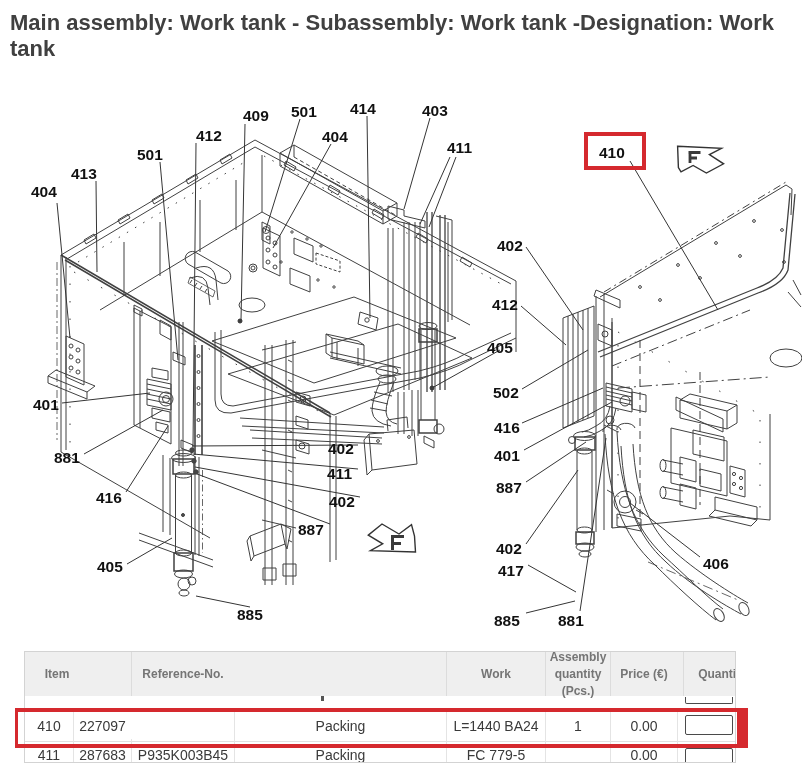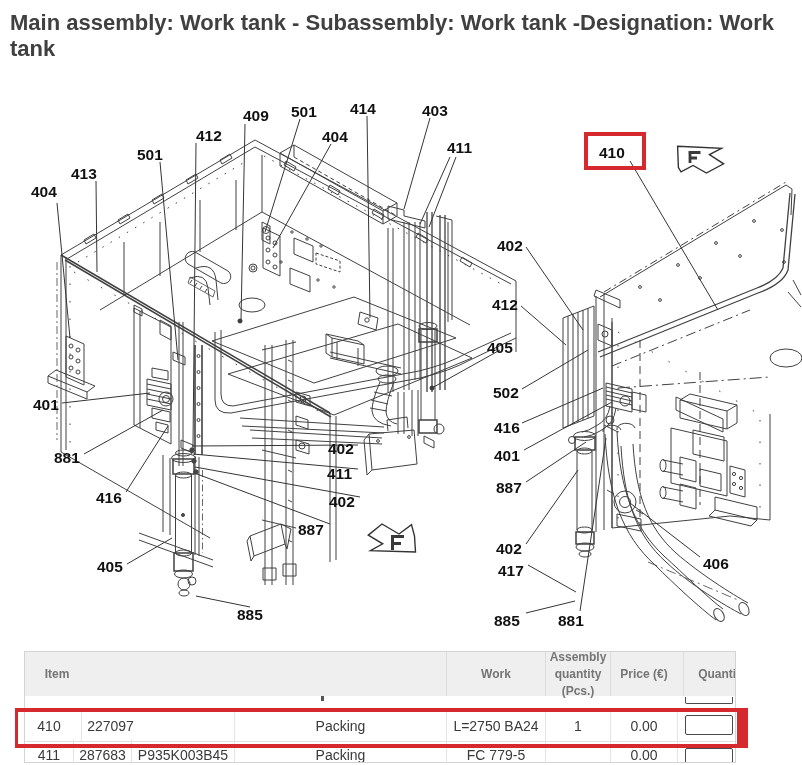--- a/index.html
+++ b/index.html
@@ -388,32 +388,33 @@
 <path d="M391,536.5 L404,536.5 M392.5,536 L392.5,550 M392,543.5 L401,543.5" stroke-width="3"></path>
 <path d="M688.5,152.5 L700.5,152.5 M690,152 L690,163 M689.5,158 L697,158" stroke-width="2.8"></path>
 </g>
 </svg>
 
 <div id="redbox410"></div>
 
 <div id="tblwrap">
   <div class="hdr"></div>
   <div class="hc" style="left:0;width:48px;border-left:none;margin-left:8px;">Item</div>
+  <div class="hc" style="left:106px;width:103px;">Reference-No.</div>
   <div class="hc" style="left:421px;width:99px;">Work</div>
   <div class="hc" style="left:520px;width:65px;">Assembly quantity (Pcs.)</div>
   <div class="hc" style="left:585px;width:67px;">Price (€)</div>
   <div class="hc" style="left:652px;width:78px;margin-left:6px;">Quantity</div>
 
   <div class="inputbox" style="left:660px;top:45px;width:48px;height:7px;border-top:none;border-radius:0 0 2px 2px;"></div>
   <div style="position:absolute;left:296px;top:44px;width:3px;height:5px;background:#555;"></div>
 
   <div class="bc" style="left:0;width:48px;top:58px;border-left:none;">410</div>
-  <div class="bc" style="left:56px;width:58px;top:58px;">227097</div>
+  <div class="bc" style="left:48px;width:58px;top:58px;">227097</div>
   <div class="bc" style="left:209px;width:212px;top:58px;">Packing</div>
-  <div class="bc" style="left:421px;width:99px;top:58px;">L=2750 BA24</div>
+  <div class="bc" style="left:421px;width:99px;top:58px;">L=1440 BA24</div>
   <div class="bc" style="left:520px;width:65px;top:58px;">1</div>
   <div class="bc" style="left:585px;width:67px;top:58px;">0.00</div>
   <div class="bc" style="left:652px;width:58px;top:58px;"></div>
   <div class="inputbox" style="left:660px;top:63px;width:48px;height:20px;"></div>
   <div style="position:absolute;left:0;top:89px;width:710px;height:1px;background:#e0e0e0;"></div>
 
   <div class="bc" style="left:0;width:48px;top:87px;border-left:none;">411</div>
   <div class="bc" style="left:48px;width:58px;top:87px;">287683</div>
   <div class="bc" style="left:106px;width:103px;top:87px;">P935K003B45</div>
   <div class="bc" style="left:209px;width:212px;top:87px;">Packing</div>

